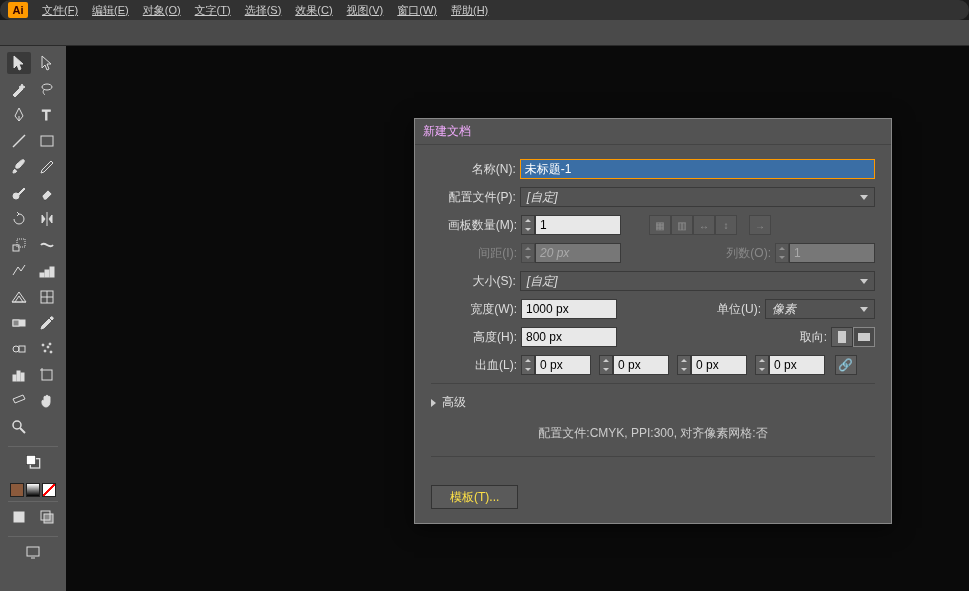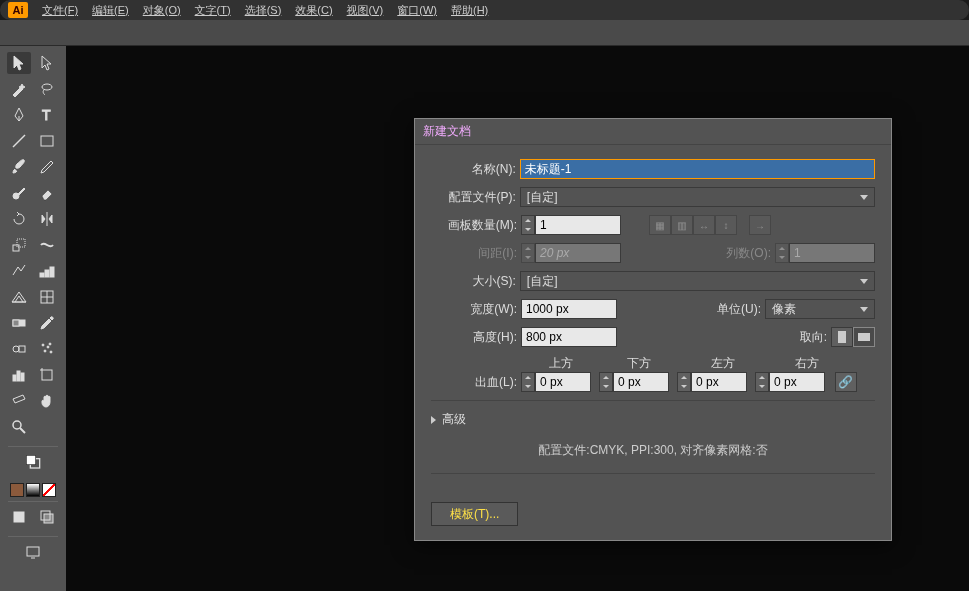--- a/index.html
+++ b/index.html
@@ -29,21 +29,21 @@
 
 .dialog { position: absolute; left: 414px; top: 118px; width: 478px; background: #535353; border: 1px solid #888; box-shadow: 0 4px 20px rgba(0,0,0,.6); }
 .dlg-title { height: 26px; background: #535353; border-bottom: 1px solid #444; display: flex; align-items: center; padding: 0 8px; color: #f0abfc; font-size: 12px; }
 .dlg-body { padding: 14px 16px 8px 16px; color: #ddd; font-size: 12px; }
 .row { display: flex; align-items: center; margin-bottom: 8px; }
 .lbl { text-align: right; padding-right: 4px; color: #ddd; }
 .lbl.dim { color: #888; }
 .txtinput { height: 20px; background: #e8e8e8; border: 1px solid #3a3a3a; color: #000; padding: 0 4px; font-size: 12px; }
 .txtinput.sel { background: #3a6ea5; color: #fff; border: 1px solid #ff9a00; }
 .txtinput.dim { background: #777; color: #aaa; }
-.combo { height: 20px; background: #535353; border: 1px solid #3a3a3a; color: #ddd; padding: 0 6px; font-size: 12px; display: flex; align-items: center; justify-content: space-between; }
+.combo { height: 20px; background: #535353; border: 1px solid #3a3a3a; color: #ddd; padding: 0 6px; font-size: 12px; display: flex; align-items: center; justify-content: space-between; font-style: italic; }
 .combo .caret { width: 0; height: 0; border-left: 4px solid transparent; border-right: 4px solid transparent; border-top: 5px solid #ccc; }
 .stepper { width: 14px; height: 20px; background: #606060; border: 1px solid #3a3a3a; display: flex; flex-direction: column; }
 .stepper div { flex:1; display:flex; align-items:center; justify-content:center; }
 .stepper div::before { content:''; width:0; height:0; border-left:3px solid transparent; border-right:3px solid transparent; }
 .stepper .up::before { border-bottom:3px solid #ccc; }
 .stepper .dn::before { border-top:3px solid #ccc; }
 .iconbtn { width: 22px; height: 20px; background: #606060; border: 1px solid #3a3a3a; display:flex; align-items:center; justify-content:center; color:#ccc; font-size:10px; }
 .iconbtn.dim { opacity:.5; }
 .orientation { display:flex; gap:0; }
 .orientation .o { width:22px; height:20px; border:1px solid #3a3a3a; background:#606060; display:flex; align-items:center; justify-content:center; }
@@ -392,27 +392,20 @@
       <div class="orientation">
         <div class="o">
             <span style="width:8px;height:12px"></span>
           </div>
         <div class="o active">
             <span style="width:12px;height:8px"></span>
           </div>
       </div>
     </div>
 
-    <div class="row" style="margin-bottom:0">
-      <div style="width:104px"></div>
-      <div class="lbl" style="width:78px;text-align:left;padding-left:14px">上方</div>
-      <div class="lbl" style="width:84px;text-align:left;padding-left:14px">下方</div>
-      <div class="lbl" style="width:84px;text-align:left;padding-left:14px">左方</div>
-      <div class="lbl" style="width:78px;text-align:left;padding-left:14px">右方</div>
-    </div>
 
     <div class="row">
       <div class="lbl" style="width:90px">出血(L):</div>
       <div class="stepper">
           <div class="up"></div>
           <div class="dn"></div>
         </div>
       <input class="txtinput" style="width: 56px;" value="0 px">
       <div style="width:8px"></div>
       <div class="stepper">

